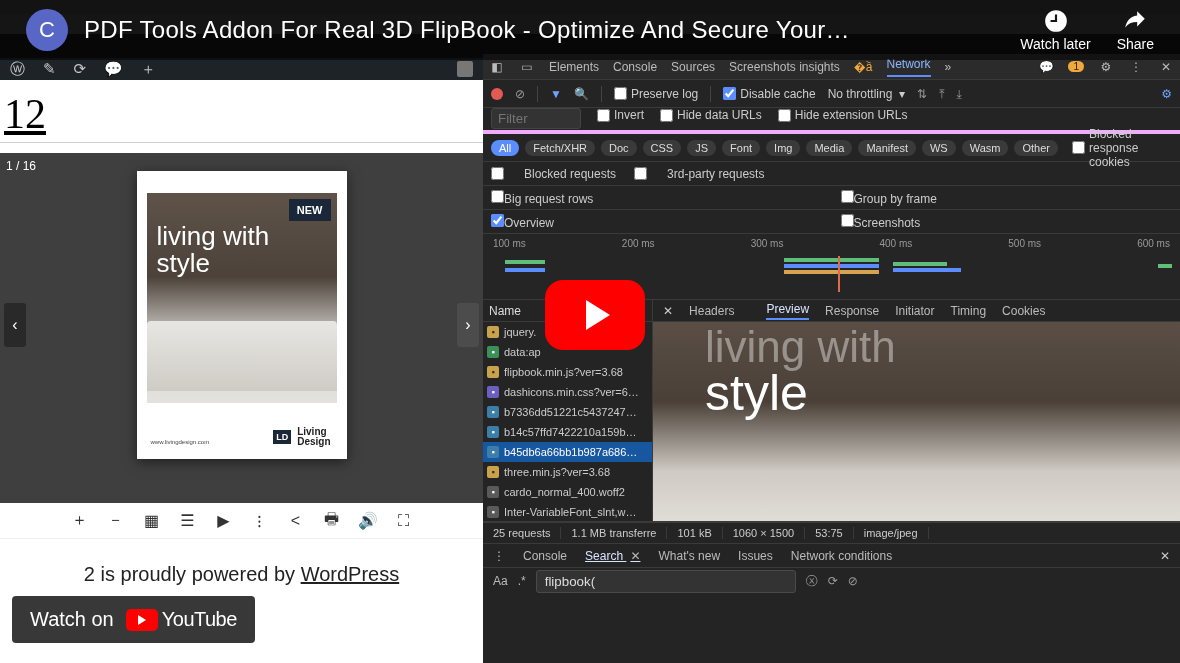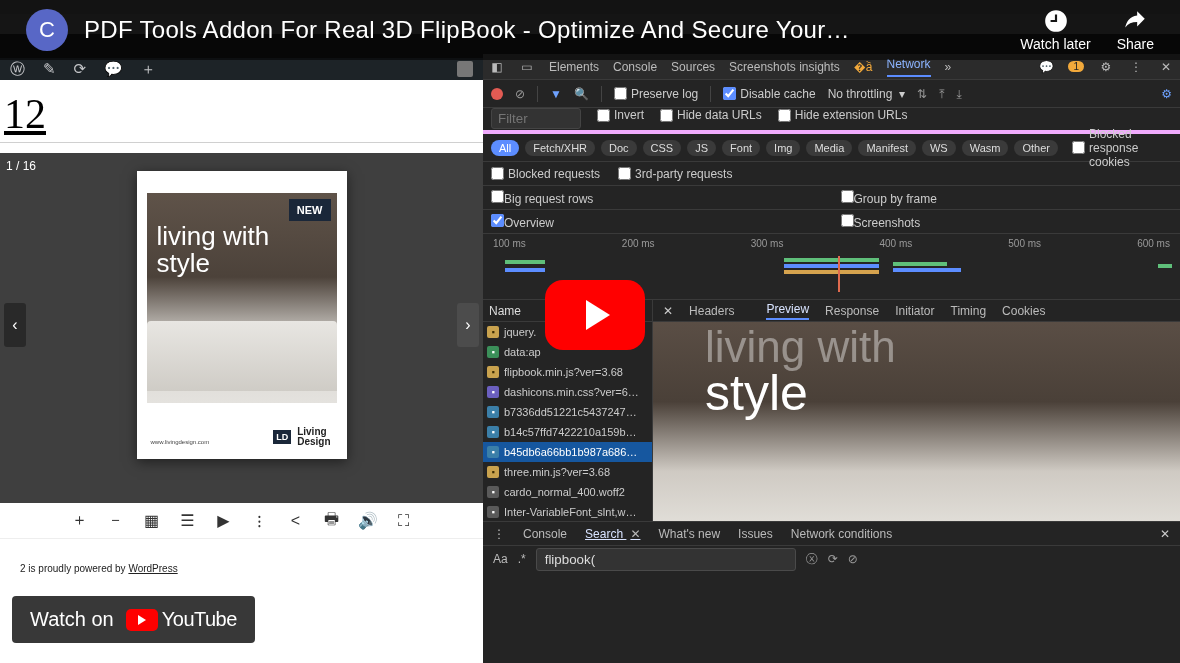--- a/index.html
+++ b/index.html
@@ -30,21 +30,21 @@
   .fb-head { position: absolute; top: 52px; left: 20px; color: #fff; font-family: Georgia, serif; font-size: 26px; line-height: 1.05; }
   .fb-bed { position:absolute; left:10px; right:10px; top:150px; height:70px; background: linear-gradient(180deg,#e8e6e2 0%, #cfccc6 100%); border-radius: 4px 4px 0 0;}
   .fb-brand { position: absolute; bottom: 12px; right: 16px; display: flex; align-items: center; gap: 6px; font-size: 10px; color: #222; }
   .fb-brand .ld { background:#1a2739; color:#fff; padding:2px 3px; font-weight:700; font-size:9px;}
   .fb-brand-url { position:absolute; bottom:14px; left:14px; font-size:6px; color:#444;}
   .fb-nav { position: absolute; top: 150px; width: 22px; height: 44px; background: rgba(0,0,0,0.35); color: #fff; display:flex; align-items:center; justify-content:center; border-radius:3px; cursor:pointer;}
   .fb-nav.left { left: 4px; }
   .fb-nav.right { right: 4px; background:#4c4c4c; }
   .fb-toolbar { background: #fff; height: 36px; display: flex; align-items: center; justify-content: center; gap: 18px; color: #333; border-bottom:1px solid #eee;}
   .fb-toolbar span { cursor:pointer; font-size:16px; width:18px; text-align:center;}
-  .footer-txt { padding: 24px 20px; font-size: 10px; color: #222; }
+  .footer-txt { padding: 24px 0; font-size: 20px; color: #222; text-align: center; }
   .footer-txt a { color:#222; text-decoration: underline; }
 
   
   .devtools { position: absolute; top: 54px; left: 483px; right: 0; bottom: 0; background: #242424; color: #ccc; font-size: 12px; }
   .dt-tabs { height: 26px; background: #2b2b2b; display: flex; align-items: center; padding: 0 6px; gap: 14px; border-bottom: 1px solid #3a3a3a; }
   .dt-tabs .tb { color: #bbb; cursor:pointer; }
   .dt-tabs .tb.net { color: #8cb4ff; border-bottom: 2px solid #5c8dff; padding-bottom:4px;}
   .dt-tabs .spacer { flex:1; }
   .dt-tabs .icon { width:16px; height:16px; display:flex; align-items:center; justify-content:center; color:#bbb; cursor:pointer;}
   .dt-tabs .warnbadge { background:#f2a93b; color:#222; border-radius:6px; padding:0 5px; font-size:10px;}
@@ -56,21 +56,21 @@
   .dt-net-ctrl .sep { width:1px; height:16px; background:#444;}
   .dt-net-ctrl .gear { margin-left:auto; color:#6ea2ff; cursor:pointer;}
   .dt-filter { height: 26px; display: flex; align-items: flex-start; padding: 0 8px; gap: 16px; border-bottom:4px solid #f0abfc;}
   .dt-filter input.f { background:#333; border:1px solid #444; color:#aaa; padding:2px 6px; width:90px; border-radius:3px;}
   .dt-filter label { display:flex; align-items:center; gap:4px; color:#ccc;}
   .dt-types { height: 28px; display:flex; align-items:center; padding:0 8px; gap:6px; border-bottom:1px solid #3a3a3a; flex-wrap:nowrap;}
   .dt-types .pill { background:#3a3a3a; color:#ddd; padding:2px 8px; border-radius:9px; font-size:11px; cursor:pointer; white-space:nowrap;}
   .dt-types .pill.active { background:#5c8dff; color:#fff;}
   .dt-types label { display:flex; align-items:center; gap:4px; color:#ccc; margin-left:8px;}
   .dt-checks { height: 24px; display:flex; align-items:center; padding:0 8px; gap:18px; border-bottom:1px solid #3a3a3a;}
-  .dt-checks label { display:flex; align-items:center; gap:4px; color:#ccc;}
+  .dt-checks label { display:flex; align-items:center; gap:20px; color:#ccc;}
   .dt-overview-row { height:24px; display:flex; align-items:center; padding:0 8px; gap:18px; border-bottom:1px solid #3a3a3a;}
   .dt-overview-row .col { flex:1; display:flex; align-items:center; gap:6px;}
   .dt-overview-row input[type=checkbox]{ accent-color:#5c8dff;}
   .dt-timeline { height: 66px; background:#252525; border-bottom:1px solid #3a3a3a; position:relative; padding-top:4px;}
   .dt-timeline .ticks { display:flex; justify-content:space-between; padding:0 10px; color:#999; font-size:10px;}
   .dt-timeline .bars { position:absolute; top:22px; left:8px; right:8px; height:36px;}
   .dt-timeline .bar { position:absolute; height:4px;}
   .dt-mid { display:flex; height: 222px; border-bottom:1px solid #3a3a3a;}
   .dt-reqlist { width:170px; border-right:1px solid #3a3a3a; overflow:hidden;}
   .dt-reqlist .hdr { height:22px; display:flex; align-items:center; padding:0 6px; color:#ddd; border-bottom:1px solid #3a3a3a;}
@@ -362,20 +362,28 @@
           <span>Initiator</span>
           <span>Timing</span>
           <span>Cookies</span>
         </div>
       <div class="dt-preview-img">
         <div class="hd"><span style="font-size:44px; opacity:.4;">living with</span><br><span>style</span></div>
       </div>
     </div>
   </div>
 
+  <div class="dt-status" id="status-cells">
+      <span class="cell">25 requests</span>
+      <span class="cell">1.1 MB transferre</span>
+      <span class="cell">101 kB</span>
+      <span class="cell">1060 × 1500</span>
+      <span class="cell">53:75</span>
+      <span class="cell">image/jpeg</span>
+    </div>
 
   <div class="dt-drawer-tabs" id="drawer-tabs">
     <span class="kebab">⋮</span>
   <span>Console</span>
       <span class="active">Search <span style="margin-left:4px;">✕</span></span>
       <span>What's new</span>
       <span>Issues</span>
       <span>Network conditions</span>
       <span class="closex">✕</span>
     </div>

